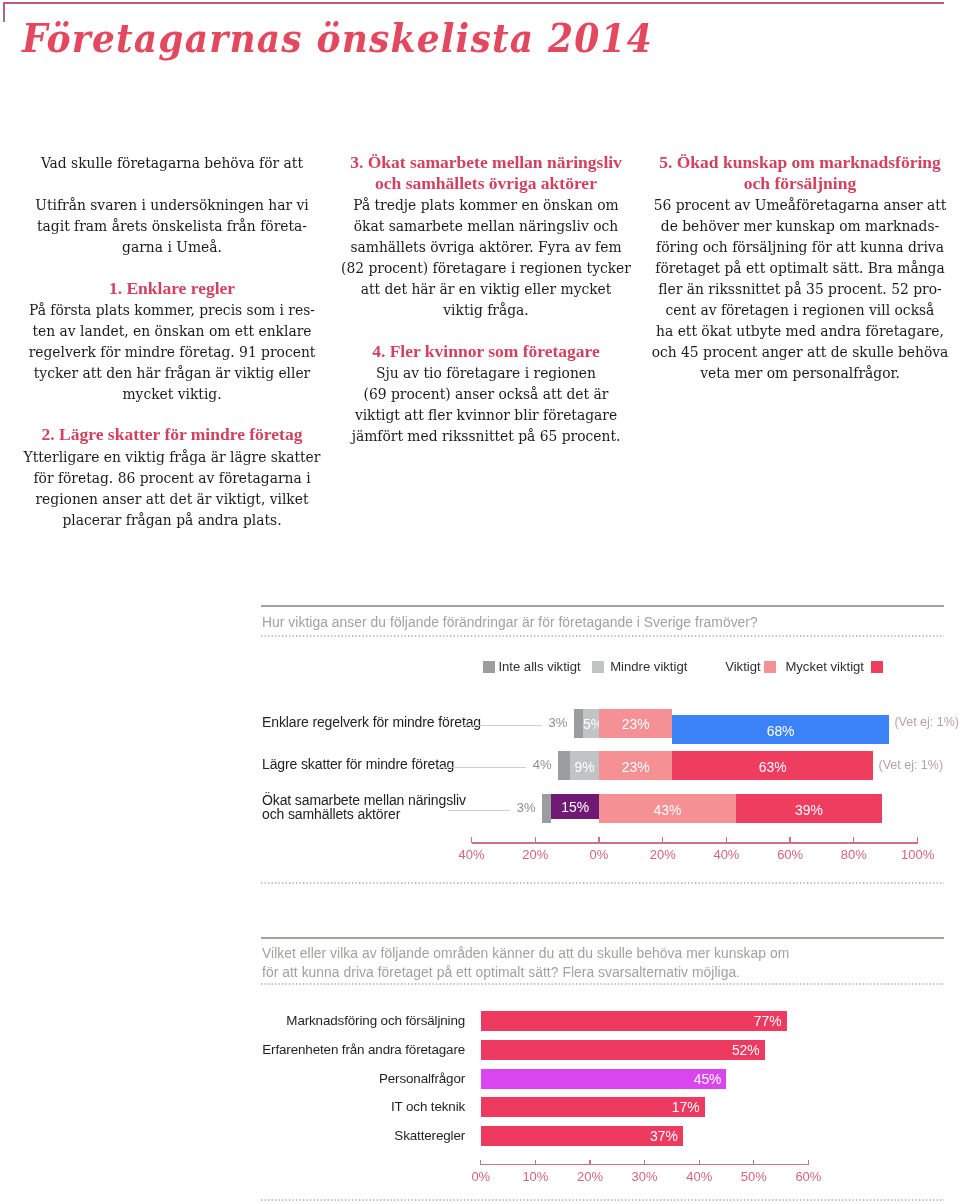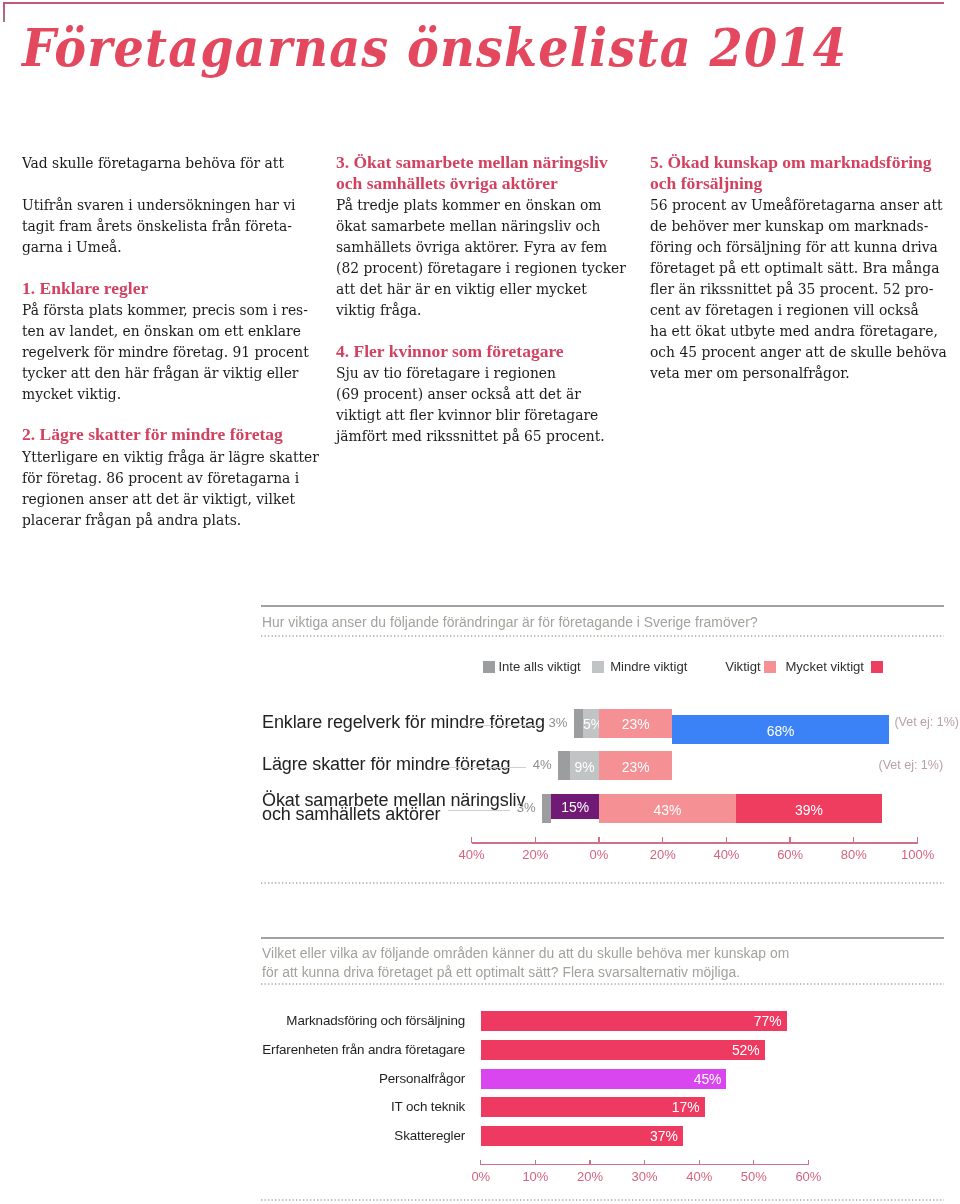--- a/index.html
+++ b/index.html
@@ -7,26 +7,26 @@
   html,body{margin:0;padding:0;}
   body{width:960px;height:1204px;background:#ffffff;
        font-family:"Liberation Sans",sans-serif;color:#000;}
   .page{position:relative;width:960px;height:1204px;overflow:hidden;background:#fff;}
 
   
   .top-rule{position:absolute;left:3px;top:1.6px;width:941px;height:2.3px;background:#c1577a;}
   .corner-mark{position:absolute;left:3px;top:1.6px;width:2.1px;height:20.4px;background:linear-gradient(to bottom,#c1577a 0%,#b5647e 55%,#8a8287 100%);}
   .doc-title{position:absolute;left:22px;top:-12px;white-space:nowrap;
       font-family:"DejaVu Serif",serif;font-stretch:condensed;font-style:italic;font-weight:bold;
-      font-size:53px;letter-spacing:1.2px;color:#e3485f;line-height:46px;}
+      font-size:40px;letter-spacing:1.2px;color:#e3485f;line-height:46px;}
 
   
   .col{position:absolute;top:153.4px;width:300px;
        font-family:"DejaVu Serif",serif;font-stretch:condensed;
-       font-size:15.4px;line-height:20.95px;color:#1c1c1c;white-space:nowrap;}
+       font-size:15.4px;line-height:20.95px;color:#1c1c1c;white-space:nowrap;text-align:center;}
   .col-1{left:22px;}
   .col-2{left:336px;}
   .col-3{left:650px;}
   .hd{color:#d2415f;font-weight:bold;font-family:"Liberation Serif",serif;font-size:17.5px;line-height:20.95px;display:block;height:20.95px;position:relative;top:-1.4px;}
   .para-gap{height:20.95px;}
 
   
   .rule-solid{position:absolute;height:1.7px;background:#a3a19e;}
   .rule-dotted{position:absolute;height:2px;overflow:hidden;}
   .rule-dotted svg{display:block;}
@@ -34,21 +34,21 @@
       line-height:19px;color:#a3a19c;letter-spacing:0.05px;white-space:nowrap;}
 
   
   .legend{position:absolute;left:0;top:661px;width:960px;height:14px;}
   .legend-item{position:absolute;font-size:13.1px;color:#303030;line-height:14px;
       font-family:"Liberation Sans",sans-serif;white-space:nowrap;}
   .sw{position:absolute;width:12.3px;height:12px;}
 
   
   .chart{position:absolute;}
-  .bar-label{position:absolute;font-size:18px;letter-spacing:-0.12px;line-height:13.7px;color:#222;text-align:right;
+  .bar-label{position:absolute;font-size:14px;letter-spacing:-0.12px;line-height:13.7px;color:#222;text-align:right;
       font-family:"Liberation Sans",sans-serif;}
   .leader{position:absolute;height:1px;background:#cfcfcf;}
   .seg{position:absolute;height:29.2px;}
   .seg span{position:absolute;left:0;right:0;top:50%;transform:translateY(-50%);margin-top:1.2px;
       text-align:center;font-size:13.9px;color:#fff;font-family:"Liberation Sans",sans-serif;}
   .outval{position:absolute;font-size:13.1px;color:#8e8e8e;font-family:"Liberation Sans",sans-serif;}
   .vetej{position:absolute;white-space:nowrap;font-size:12.5px;color:#b8a0a6;font-family:"Liberation Sans",sans-serif;}
   .axis-line{position:absolute;height:1.5px;background:#cf7089;}
   .tick{position:absolute;width:1.3px;height:6.2px;background:#cf7089;}
   .tickcap{position:absolute;width:1.3px;height:6.2px;background:#cf7089;}
@@ -122,20 +122,23 @@
       </div>
       <div class="vetej" style="left: 894.4px; top: 715.1px;">(Vet ej: 1%)</div>
       <div class="bar-label" style="left: 262px; text-align: left; white-space: nowrap; top: 758.15px;"><span>Lägre skatter för mindre företag</span></div>
       <div class="outval" style="right: 408.414px; top: 757px;">4%</div>
       <div class="seg" style="left: 557.586px; top: 750.9px; width: 12.7429px; height: 29.2px; background: rgb(155, 157, 158);"></div>
       <div class="seg" style="left: 570.329px; top: 750.9px; width: 28.6714px; height: 29.2px; background: rgb(193, 196, 197);">
         <span>9%</span>
       </div>
       <div class="seg" style="left: 599px; top: 750.9px; width: 73.2714px; height: 29.2px; background: rgb(245, 144, 148);">
         <span>23%</span>
+      </div>
+      <div class="seg" style="left: 672.271px; top: 750.9px; width: 200.7px; height: 29.2px; background: rgb(239, 61, 96);">
+        <span>63%</span>
       </div>
       <div class="vetej" style="left: 878.471px; top: 757.5px;">(Vet ej: 1%)</div>
       <div class="bar-label" style="left: 262px; text-align: left; white-space: nowrap; top: 794.2px;"><span>Ökat samarbete mellan näringsliv</span><br><span>och samhällets aktörer</span></div>
       <div class="outval" style="right: 424.343px; top: 799.9px;">3%</div>
       <div class="seg" style="left: 541.657px; top: 793.8px; width: 9.55714px; height: 29.2px; background: rgb(155, 157, 158);"></div>
       <div class="seg" style="left: 551.214px; top: 793.8px; width: 47.7857px; height: 25px; background: #701a75;">
         <span>15%</span>
       </div>
       <div class="seg" style="left: 599px; top: 793.8px; width: 136.986px; height: 29.2px; background: rgb(245, 144, 148);">
         <span>43%</span>

